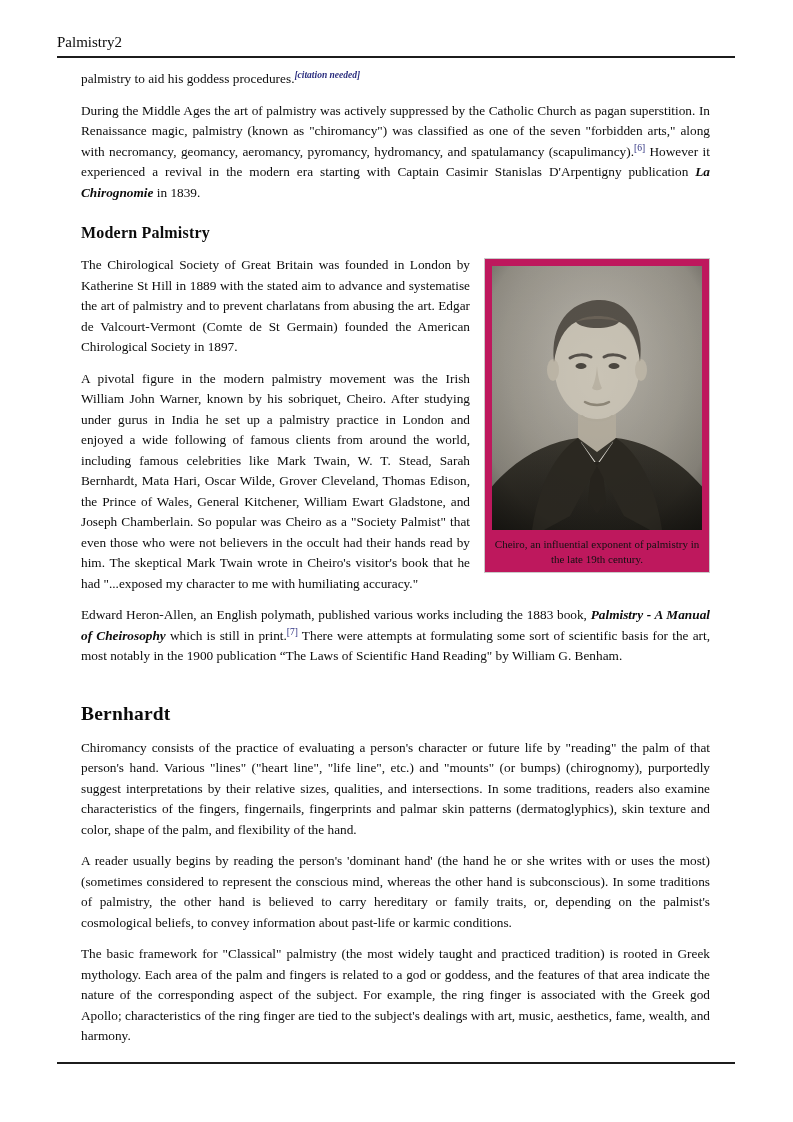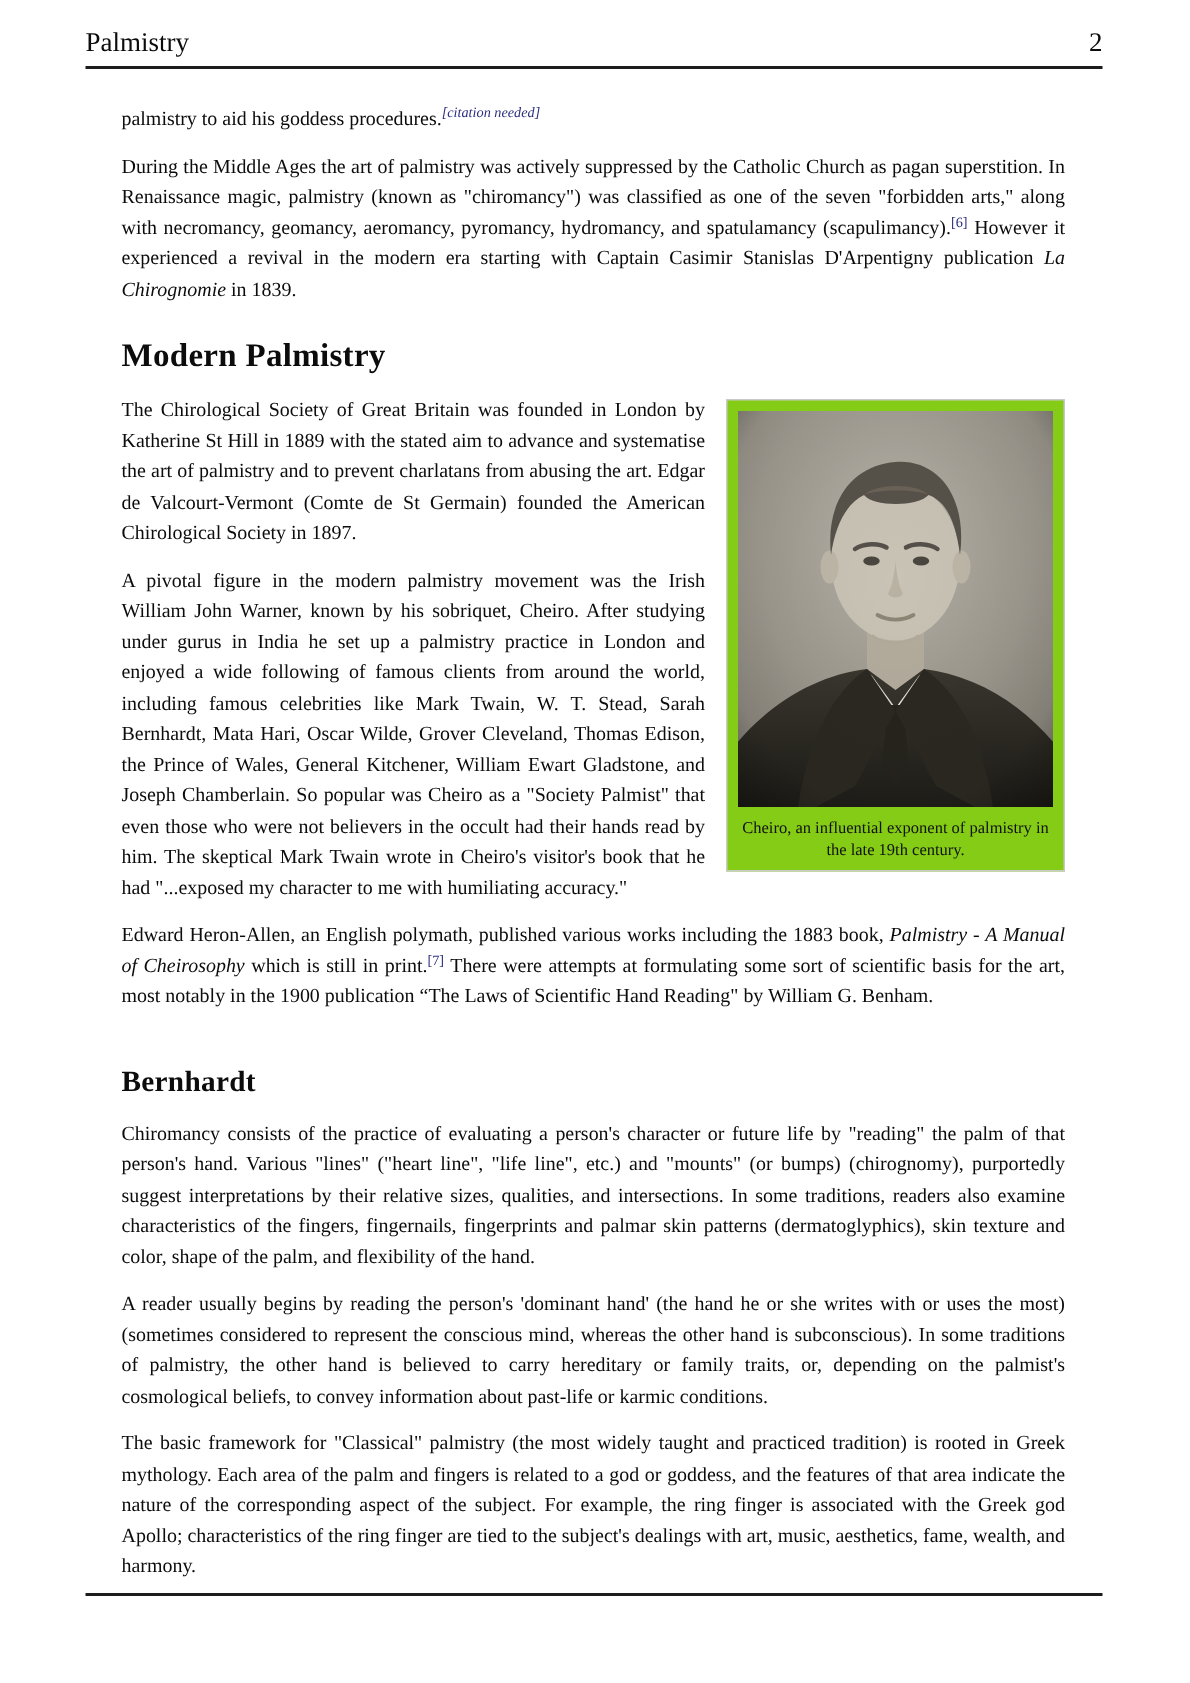--- a/index.html
+++ b/index.html
@@ -10,25 +10,24 @@
     background: #ffffff;
     font-family: "Liberation Serif", serif;
     color: #0c0c0c;
     overflow: hidden;
   }
   
   .page-header {
     position: absolute;
     left: 57px;
     width: 678px;
-    top: 18px;
+    top: 34px;
     display: flex;
-    justify-content: space-between;
     align-items: flex-end;
-    font-size: 18px;
+    font-size: 15px;
     padding-bottom: 5px;
     border-bottom: 2px solid #1c1c1c;
   }
   
   .page-footer-rule {
     position: absolute;
     left: 57px;
     width: 678px;
     top: 1062px;
     border-top: 2px solid #1c1c1c;
@@ -46,41 +45,41 @@
     text-align: justify;
     margin: 0 0 11px 0;
   }
   h2.section-heading {
     font-size: 19.5px;
     font-weight: bold;
     margin: 25px 0 13px 0;
     letter-spacing: 0.2px;
   }
   h3.sub-heading {
-    font-size: 22px;
+    font-size: 16px;
     font-weight: bold;
     margin: 21px 0 13px 0;
     letter-spacing: 0.2px;
   }
-  .italic { font-style: italic; }
+  .italic { font-style: italic; font-weight: bold; }
   sup.sup {
     font-size: 9.5px;
     line-height: 0;
     vertical-align: baseline;
     position: relative;
     top: -5px;
   }
   
   .figure {
     float: right;
     width: 210px;
     padding: 7px 7px 5px 7px;
     margin: 3px 0 8px 14px;
     border: 1px solid #c9c9c9;
-    background: #84cc16;
+    background: #be185d;
   }
   .figure .photo-frame { display: block; width: 210px; height: 264px; }
   .figure .figcaption {
     font-size: 11px;
     line-height: 15px;
     text-align: center;
     margin-top: 7px;
     color: #111;
   }
   .clear { clear: both; }

